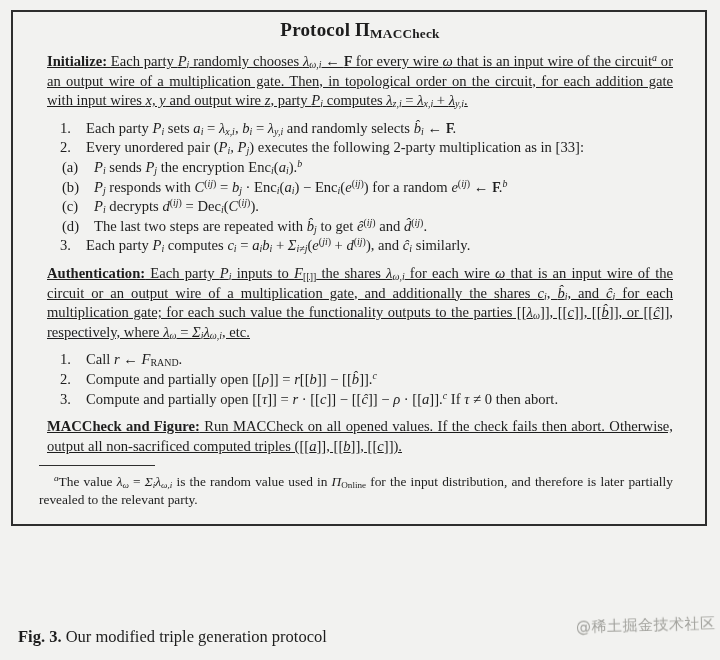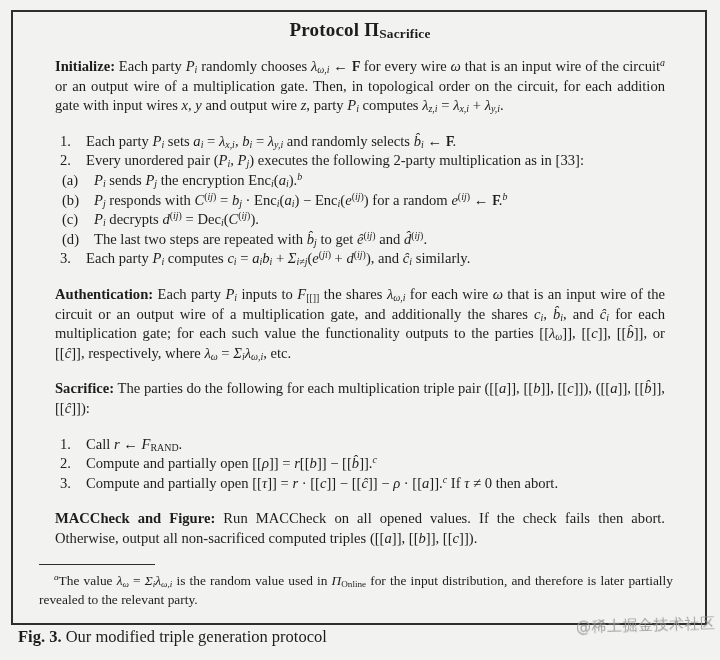--- a/index.html
+++ b/index.html
@@ -17,21 +17,21 @@
     background: transparent;
   }
   .box-title {
     text-align: center; font-weight: bold; font-size: 19px;
     margin: 2px 0 11px 0; letter-spacing: 0.2px;
   }
   .box-title sub { font-size: 70%; vertical-align: -0.18em; line-height: 0; }
   .para, .li-body, .num {
     font-size: 14.6px; line-height: 19.6px;
   }
-  .para { text-align: justify; margin: 16px; }
+  .para { text-align: justify; margin: 8px; text-decoration: underline; }
   .list { margin: 1px 0 1px 0; }
   .li { display: flex; }
   .num { flex: 0 0 26px; margin-left: 21px; }
   .li-body { flex: 1; text-align: justify; }
   .sublist .num { flex: 0 0 32px; margin-left: 23px; }
   sup { font-size: 68%; line-height: 0; vertical-align: 0.5em; }
   sub { font-size: 68%; line-height: 0; vertical-align: -0.22em; }
   .bb { text-shadow: 0.6px 0 currentColor; }            
   .scr { font-style: italic; }                           
   .footnotes { margin-top: 9px; }
@@ -49,21 +49,21 @@
     opacity: 0.9; filter: blur(0.35px); transform: rotate(-1.5deg);
   }
 </style>
 </head>
 <body>
 
 <div class="canvas">
 
   <div class="protocol-box">
 
-    <div class="box-title">Protocol Π<sub><b>Sacrifice</b></sub></div>
+    <div class="box-title">Protocol Π<sub><b>MACCheck</b></sub></div>
 
     <p class="para"><b>Initialize:</b> Each party <i>P<sub>i</sub></i> randomly chooses <i>λ<sub>ω,i</sub></i> ← <span class="bb">F</span> for every wire <i>ω</i> that is an input wire of the circuit<sup><i>a</i></sup> or an output wire of a multiplication gate. Then, in topological order on the circuit, for each addition gate with input wires <i>x, y</i> and output wire <i>z</i>, party <i>P<sub>i</sub></i> computes <i>λ<sub>z,i</sub></i> = <i>λ<sub>x,i</sub></i> + <i>λ<sub>y,i</sub></i>.</p>
 
 
     <div class="list">
 
       <div class="li">
         <span class="num">1.</span>
         <span class="li-body">Each party <i>P<sub>i</sub></i> sets <i>a<sub>i</sub></i> = <i>λ<sub>x,i</sub></i>, <i>b<sub>i</sub></i> = <i>λ<sub>y,i</sub></i> and randomly selects <i>b̂<sub>i</sub></i> ← <span class="bb">F</span>.</span>
       </div>
@@ -96,21 +96,20 @@
 
       <div class="li">
         <span class="num">3.</span>
         <span class="li-body">Each party <i>P<sub>i</sub></i> computes <i>c<sub>i</sub></i> = <i>a<sub>i</sub>b<sub>i</sub></i> + <i>Σ<sub>i≠j</sub></i>(<i>e</i><sup>(<i>ji</i>)</sup> + <i>d</i><sup>(<i>ij</i>)</sup>), and <i>ĉ<sub>i</sub></i> similarly.</span>
       </div>
 
     </div>
 
     <p class="para"><b>Authentication:</b> Each party <i>P<sub>i</sub></i> inputs to <span class="scr">F</span><sub>[[]]</sub> the shares <i>λ<sub>ω,i</sub></i> for each wire <i>ω</i> that is an input wire of the circuit or an output wire of a multiplication gate, and additionally the shares <i>c<sub>i</sub></i>, <i>b̂<sub>i</sub></i>, and <i>ĉ<sub>i</sub></i> for each multiplication gate; for each such value the functionality outputs to the parties [[<i>λ<sub>ω</sub></i>]], [[<i>c</i>]], [[<i>b̂</i>]], or [[<i>ĉ</i>]], respectively, where <i>λ<sub>ω</sub></i> = <i>Σ<sub>i</sub>λ<sub>ω,i</sub></i>, etc.</p>
 
-    <p class="para"><b>Sacrifice:</b> The parties do the following for each multiplication triple pair ([[<i>a</i>]], [[<i>b</i>]], [[<i>c</i>]]), ([[<i>a</i>]], [[<i>b̂</i>]], [[<i>ĉ</i>]]):</p>
 
     <div class="list">
       <div class="li">
         <span class="num">1.</span>
         <span class="li-body">Call <i>r</i> ← <span class="scr">F</span><sub>RAND</sub>.</span>
       </div>
       <div class="li">
         <span class="num">2.</span>
         <span class="li-body">Compute and partially open [[<i>ρ</i>]] = <i>r</i>[[<i>b</i>]] − [[<i>b̂</i>]].<sup><i>c</i></sup></span>
       </div>

